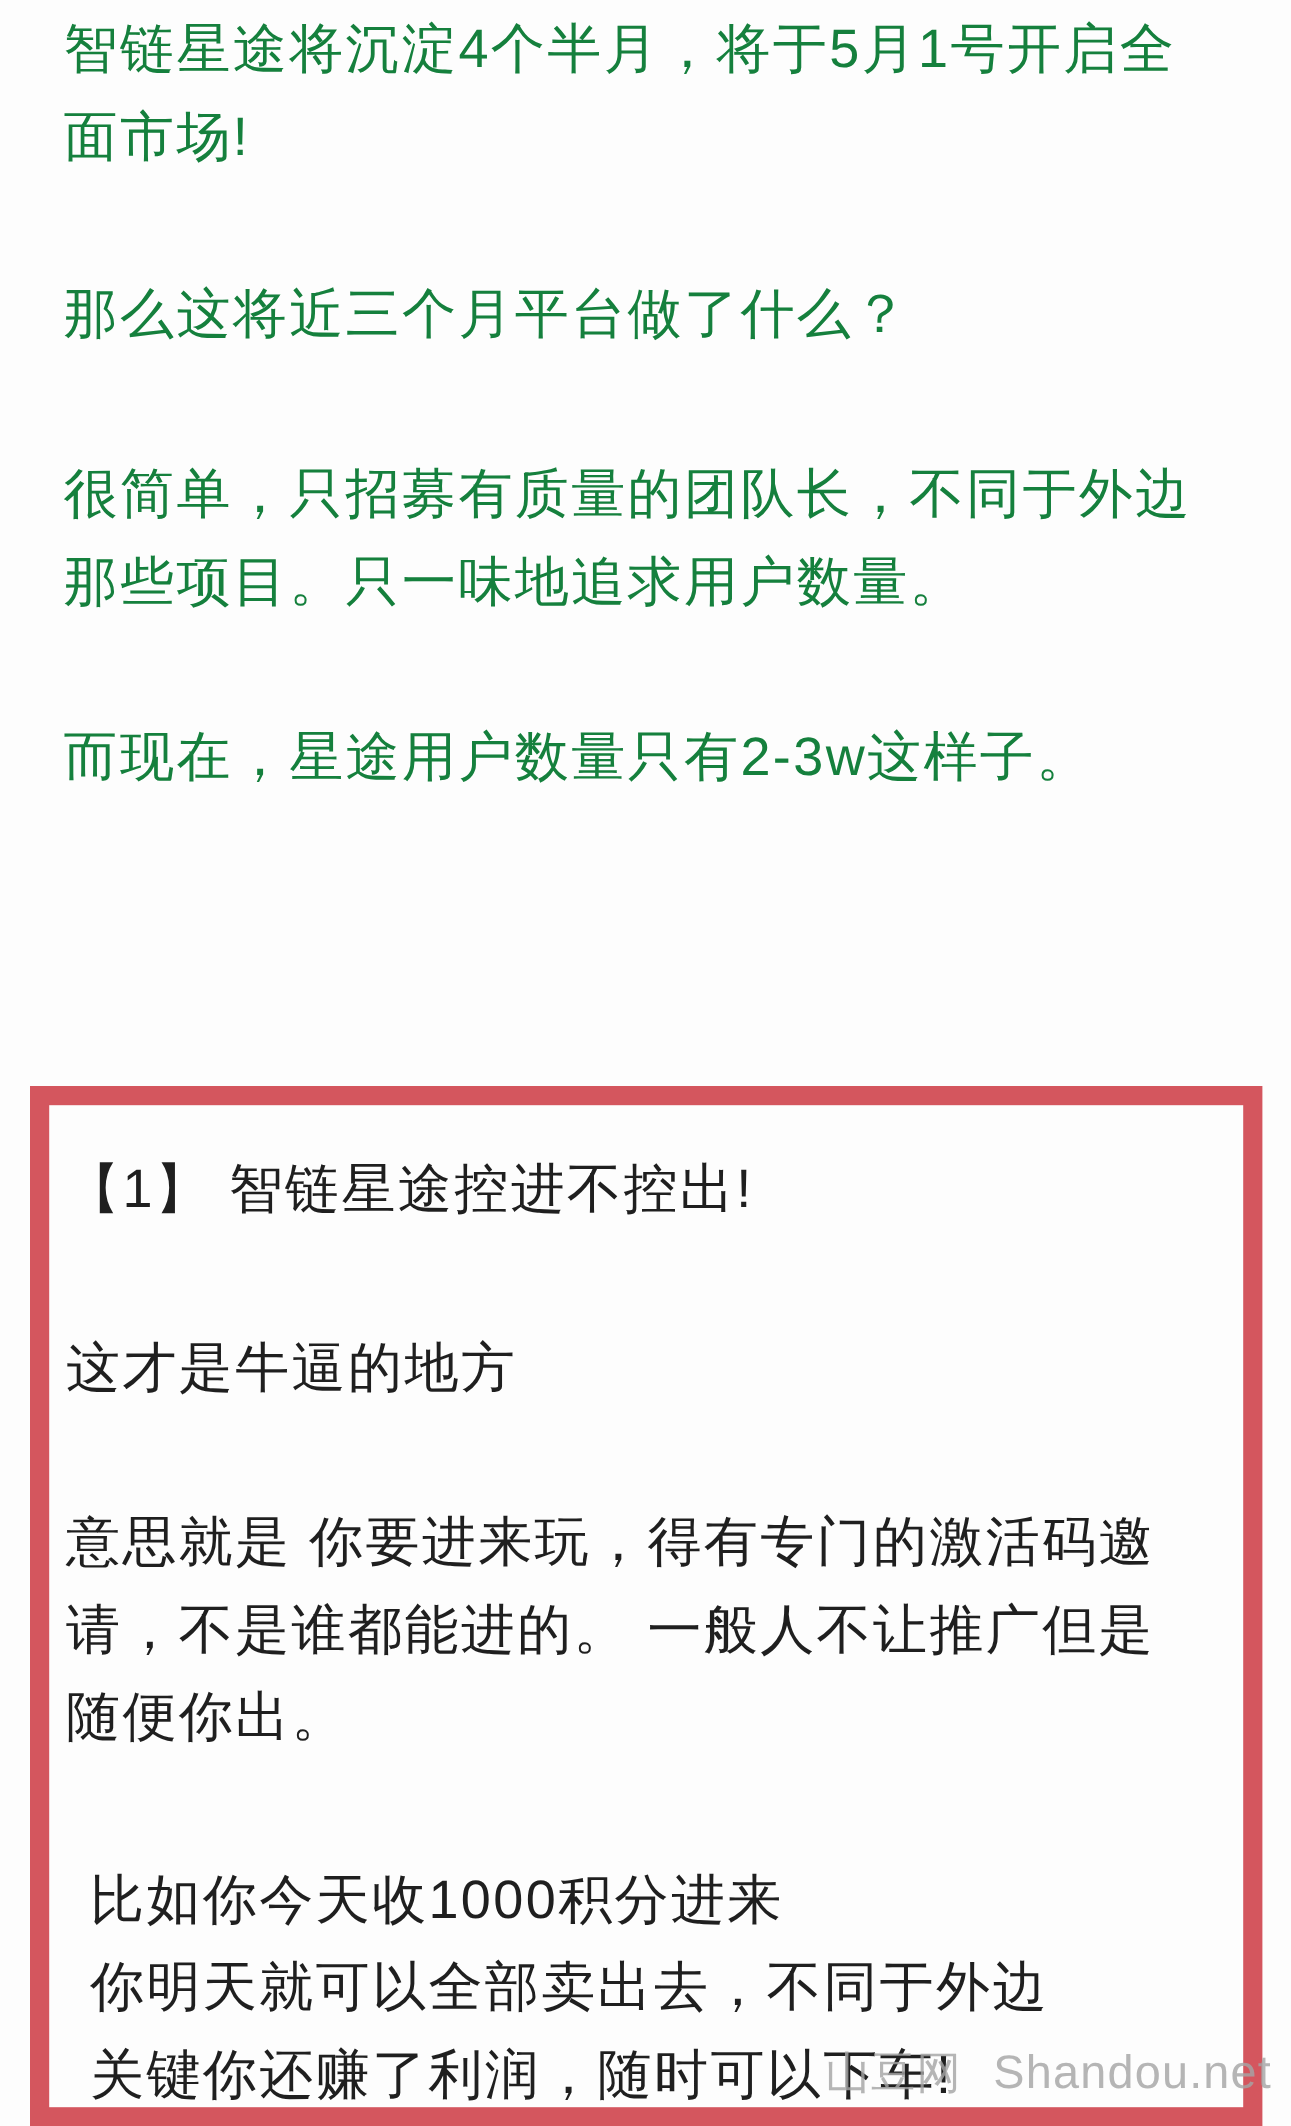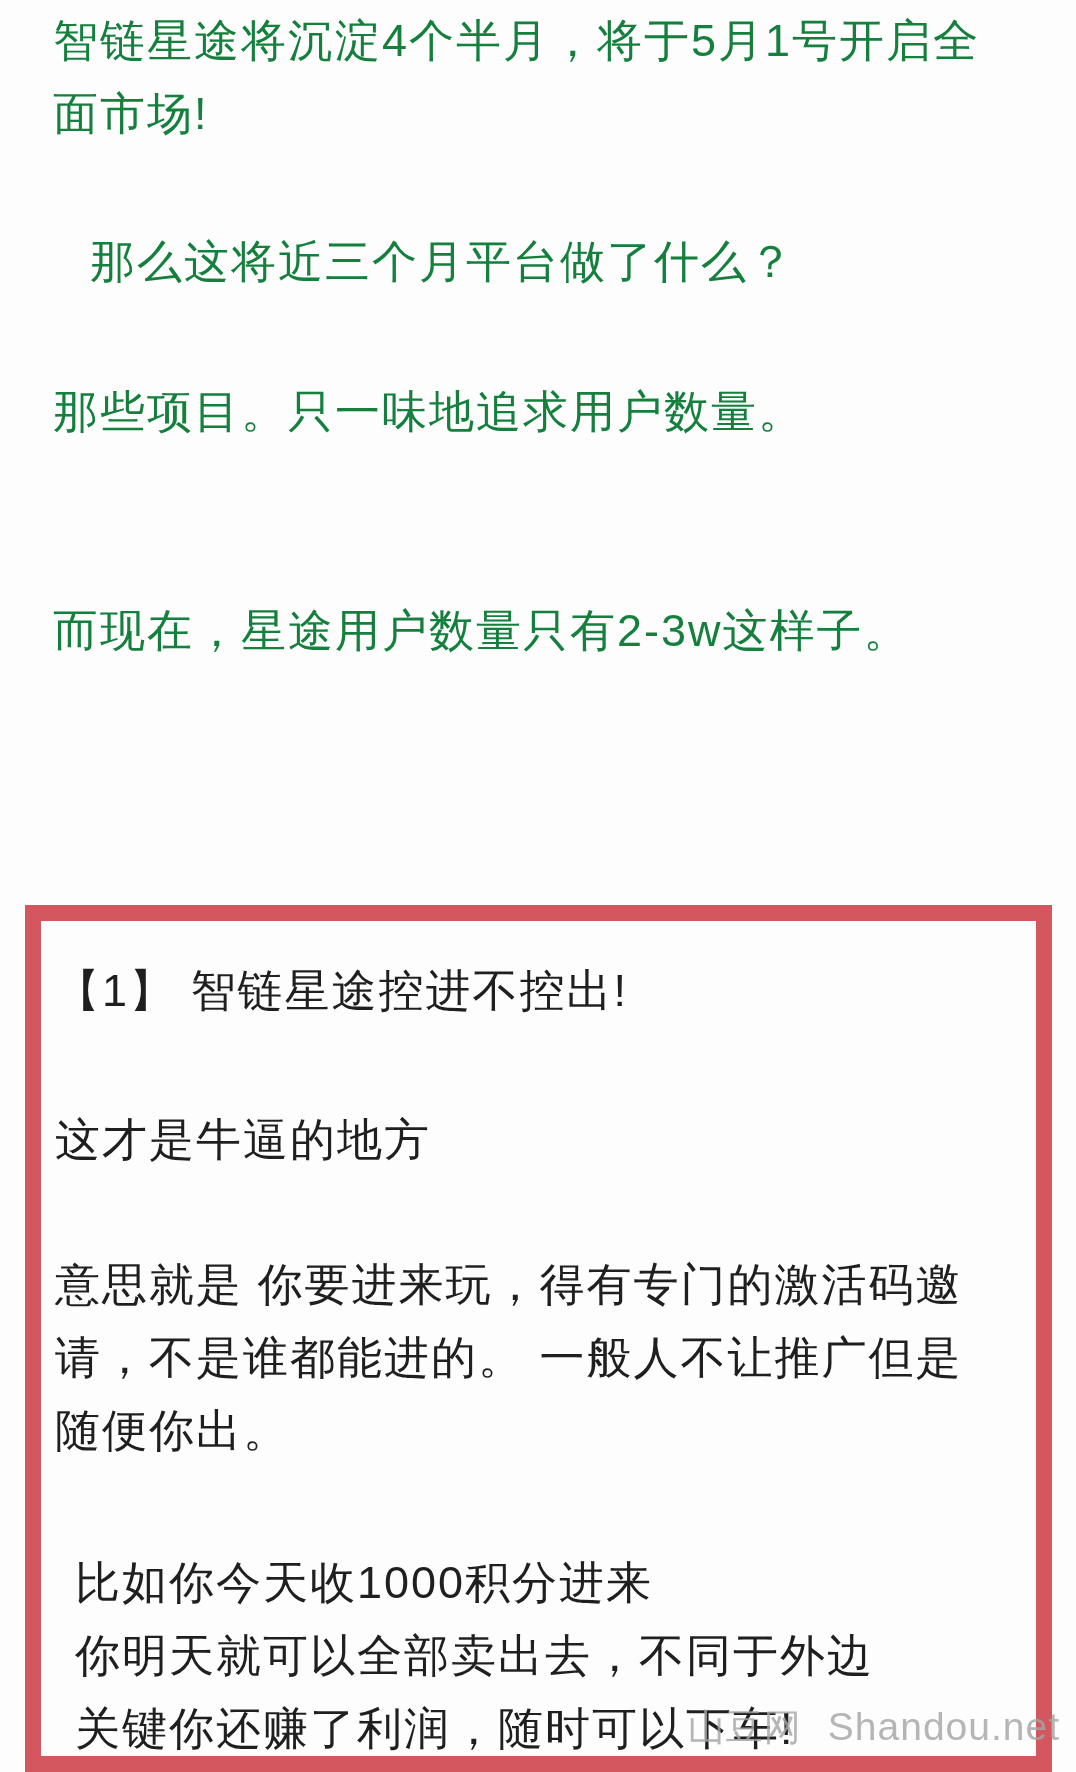--- a/index.html
+++ b/index.html
@@ -23,21 +23,21 @@
     font-size: 45px;
     line-height: 73px;
     letter-spacing: 2px;
     font-weight: 400;
     color: #15803d;
   }
   .txt-line { white-space: nowrap; }
 
   
   #para-1 { top: 4px; }
-  #para-2 { top: 225px; margin-left: 37px; }
+  #para-2 { top: 225px; }
   #para-3 { top: 375px; }
   #para-4 { top: 594px; }
   #para-5 { top: 813px; }
 
   
   #highlight-box {
     position: absolute;
     left: 25px;
     top: 905px;
     width: 1027px;
@@ -87,20 +87,21 @@
   <div class="txt-block" id="para-1">
     <div class="txt-line">智链星途将沉淀4个半月，将于5月1号开启全</div>
     <div class="txt-line">面市场!</div>
   </div>
 
   <div class="txt-block" id="para-2">
     <div class="txt-line">那么这将近三个月平台做了什么？</div>
   </div>
 
   <div class="txt-block" id="para-3">
+    <div class="txt-line">很简单，只招募有质量的团队长，不同于外边</div>
     <div class="txt-line">那些项目。只一味地追求用户数量。</div>
   </div>
 
   <div class="txt-block" id="para-4">
     <div class="txt-line">而现在，星途用户数量只有2-3w这样子。</div>
   </div>
 
 
   <div id="highlight-box">
 

